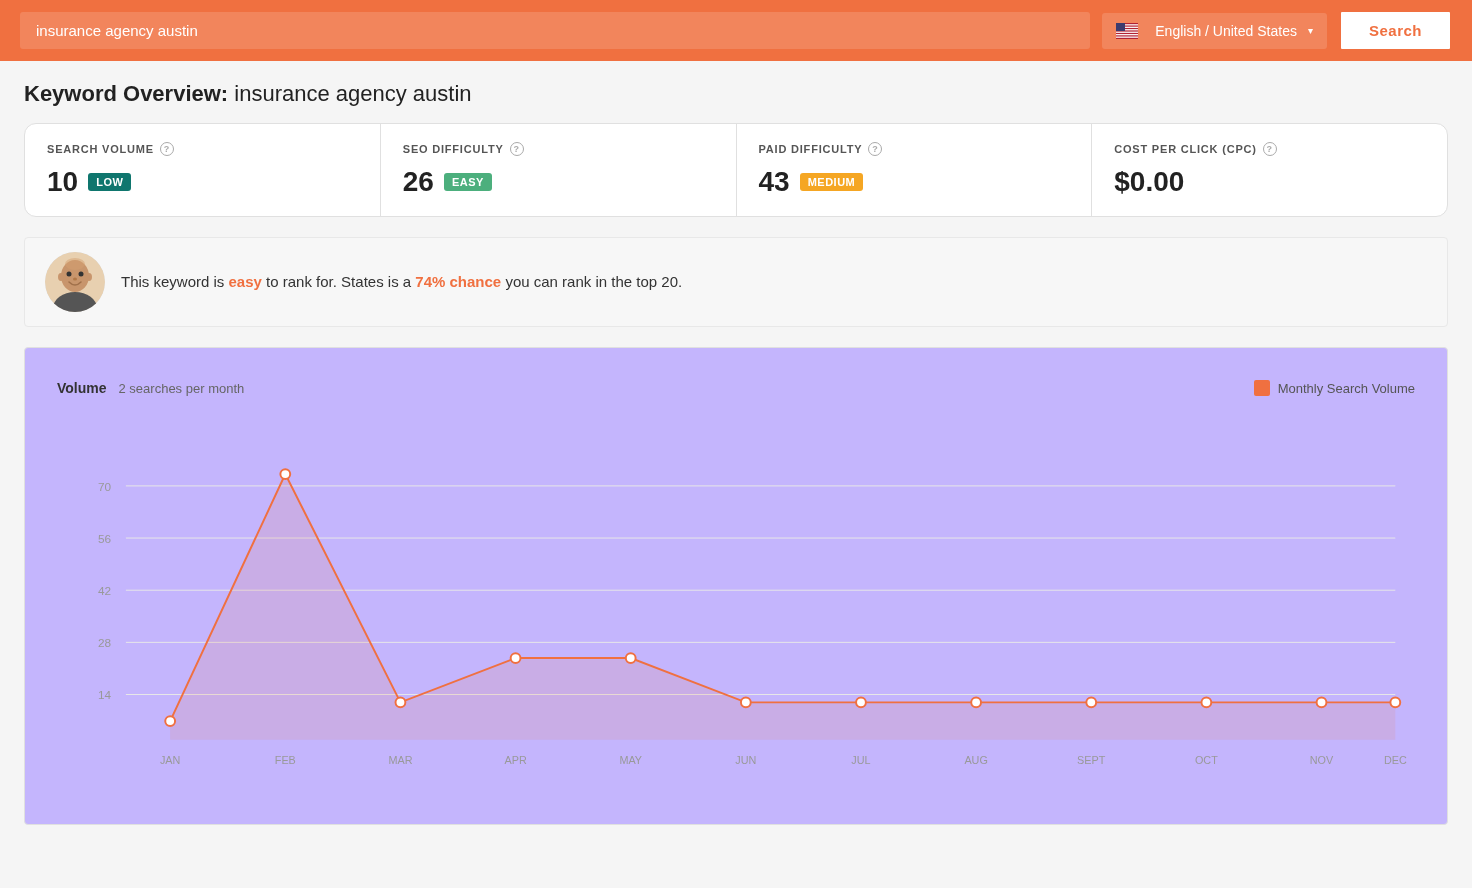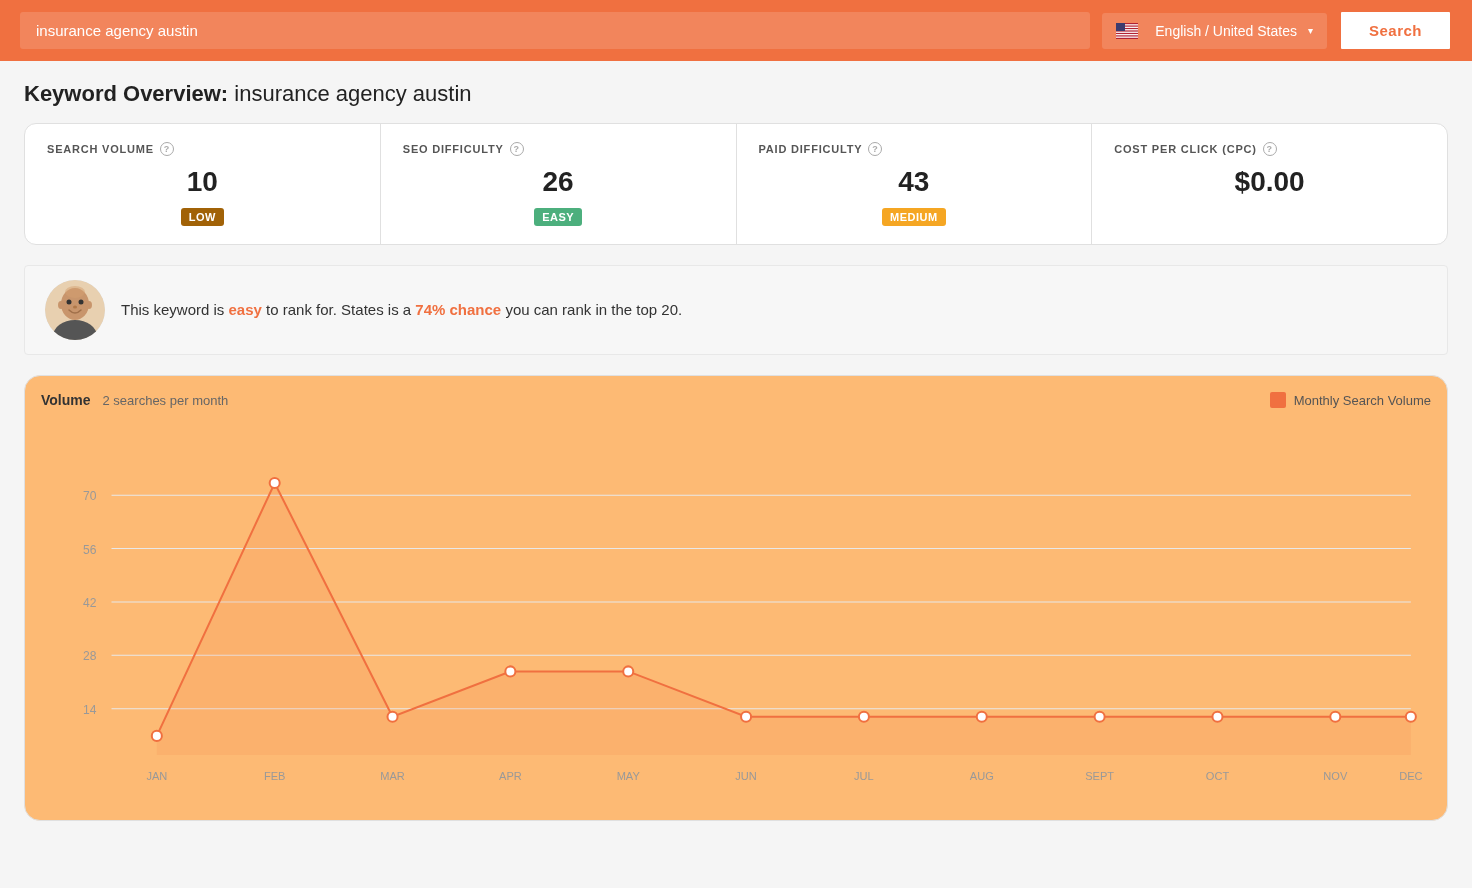--- a/index.html
+++ b/index.html
@@ -107,30 +107,29 @@
       color: #aaa;
       cursor: pointer;
     }
     .metric-value {
       font-size: 28px;
       font-weight: 700;
       color: #222;
       display: flex;
       align-items: center;
       gap: 10px;
-      flex-direction: column;
     }
     .badge {
       font-size: 11px;
       font-weight: 700;
       padding: 3px 8px;
       border-radius: 3px;
       letter-spacing: 0.5px;
     }
-    .badge-low { background: #a16207; color: #fff; }
+    .badge-low { background: #0f766e; color: #fff; }
     .badge-easy { background: #4caf7d; color: #fff; }
     .badge-medium { background: #f5a623; color: #fff; }
 
     
     .insight-bar {
       display: flex;
       align-items: center;
       gap: 16px;
       background: #f7f7f7;
       border: 1px solid #e8e8e8;
@@ -152,24 +151,24 @@
     .insight-text {
       font-size: 15px;
       color: #333;
       line-height: 1.5;
     }
     .insight-easy { color: #f07040; font-weight: 700; }
     .insight-chance { color: #f07040; font-weight: 700; }
 
     
     .chart-section {
-      background: #fdba74;
+      background: #c4b5fd;
       border: 1px solid #e0e0e0;
-      border-radius: 16px;
-      padding: 16px;
+      border-radius: 4px;
+      padding: 32px;
     }
     .chart-header {
       display: flex;
       align-items: center;
       justify-content: space-between;
       margin-bottom: 16px;
     }
     .chart-header-left {
       display: flex;
       align-items: baseline;

